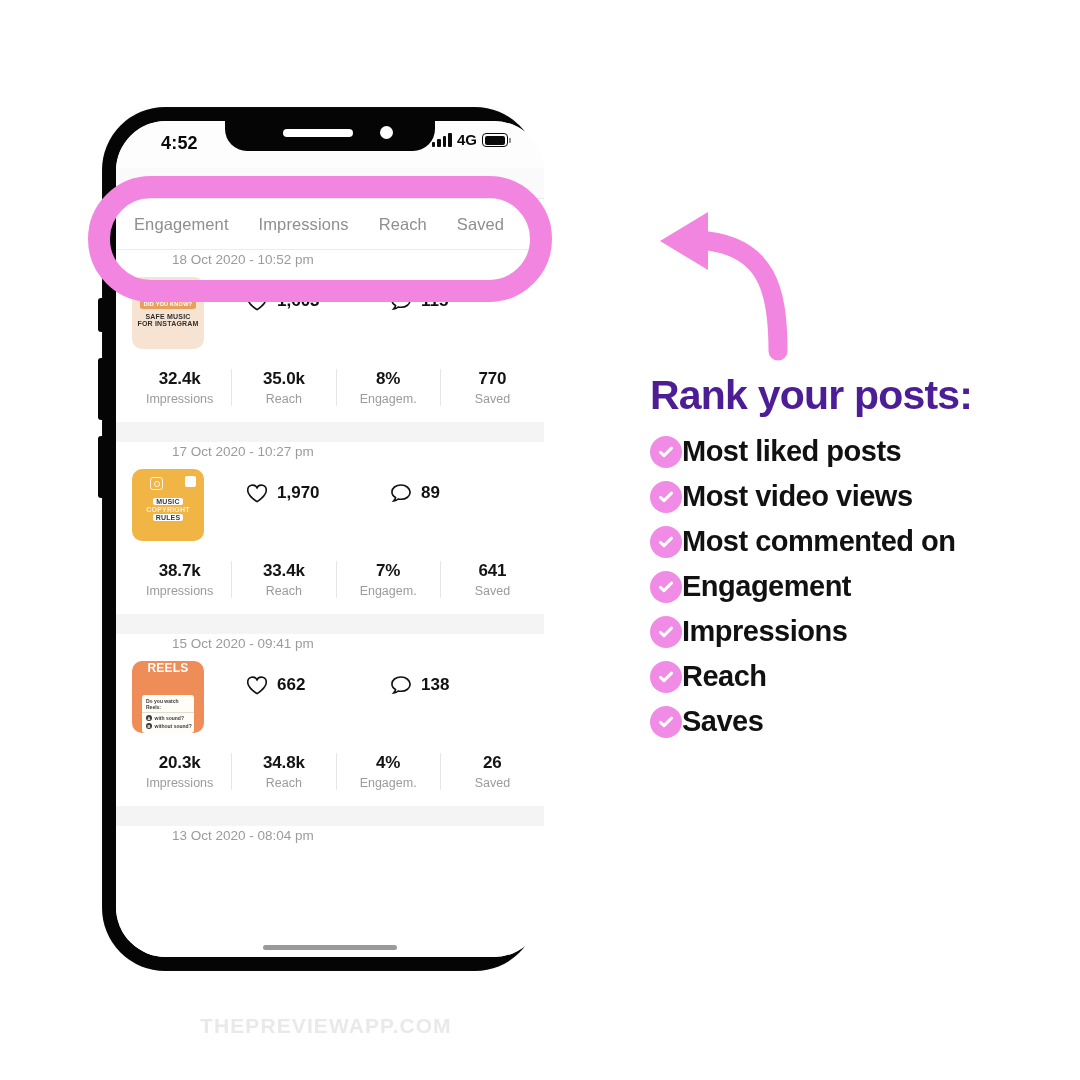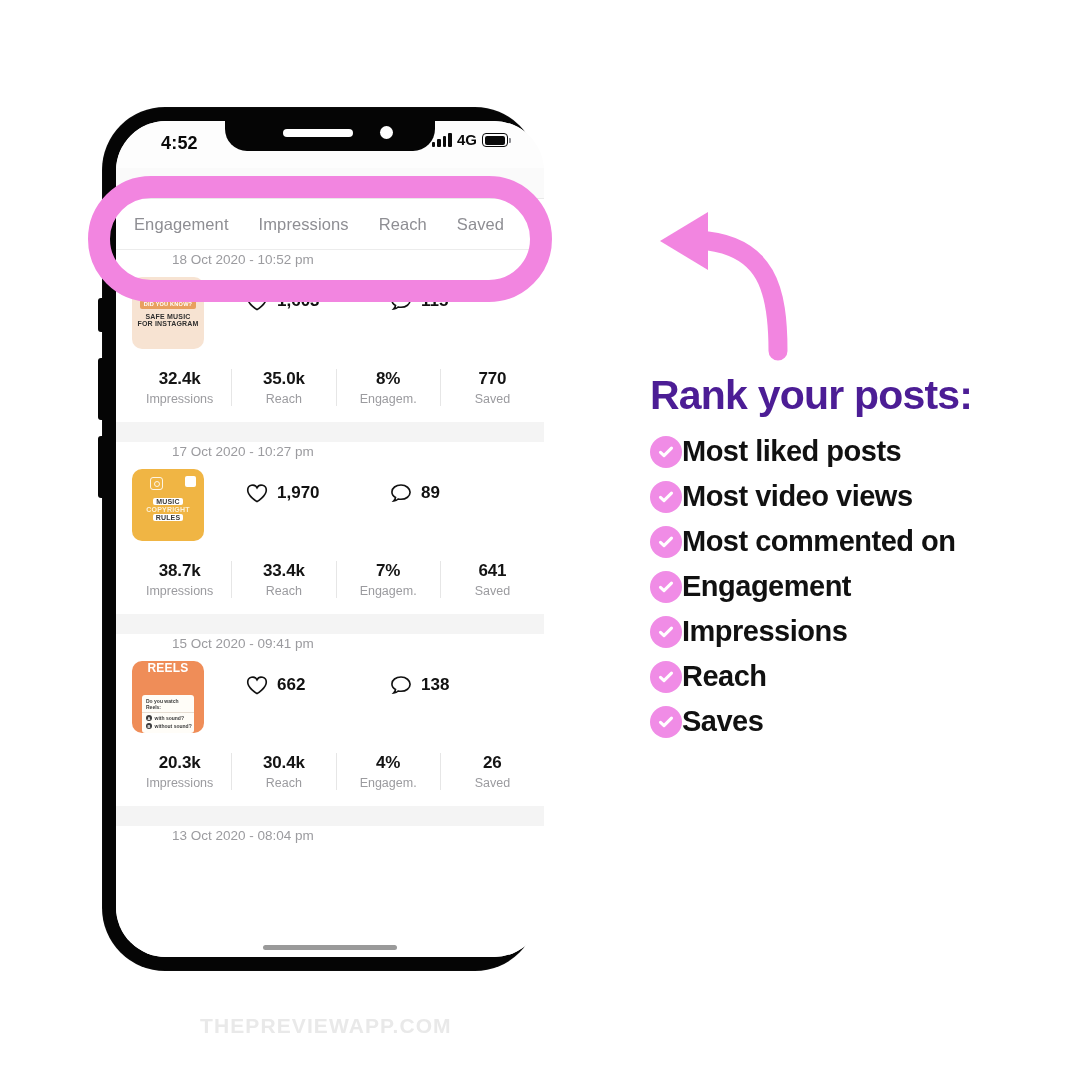--- a/index.html
+++ b/index.html
@@ -472,21 +472,21 @@
                 </div>
               </div>
             </div>
           </div>
           <div class="stats-row">
             <div class="stat">
               <div class="stat-val">20.3k</div>
               <div class="stat-lab">Impressions</div>
             </div>
             <div class="stat">
-              <div class="stat-val">30.4k</div>
+              <div class="stat-val">34.8k</div>
               <div class="stat-lab">Reach</div>
             </div>
             <div class="stat">
               <div class="stat-val">4%</div>
               <div class="stat-lab">Engagem.</div>
             </div>
             <div class="stat">
               <div class="stat-val">26</div>
               <div class="stat-lab">Saved</div>
             </div>

